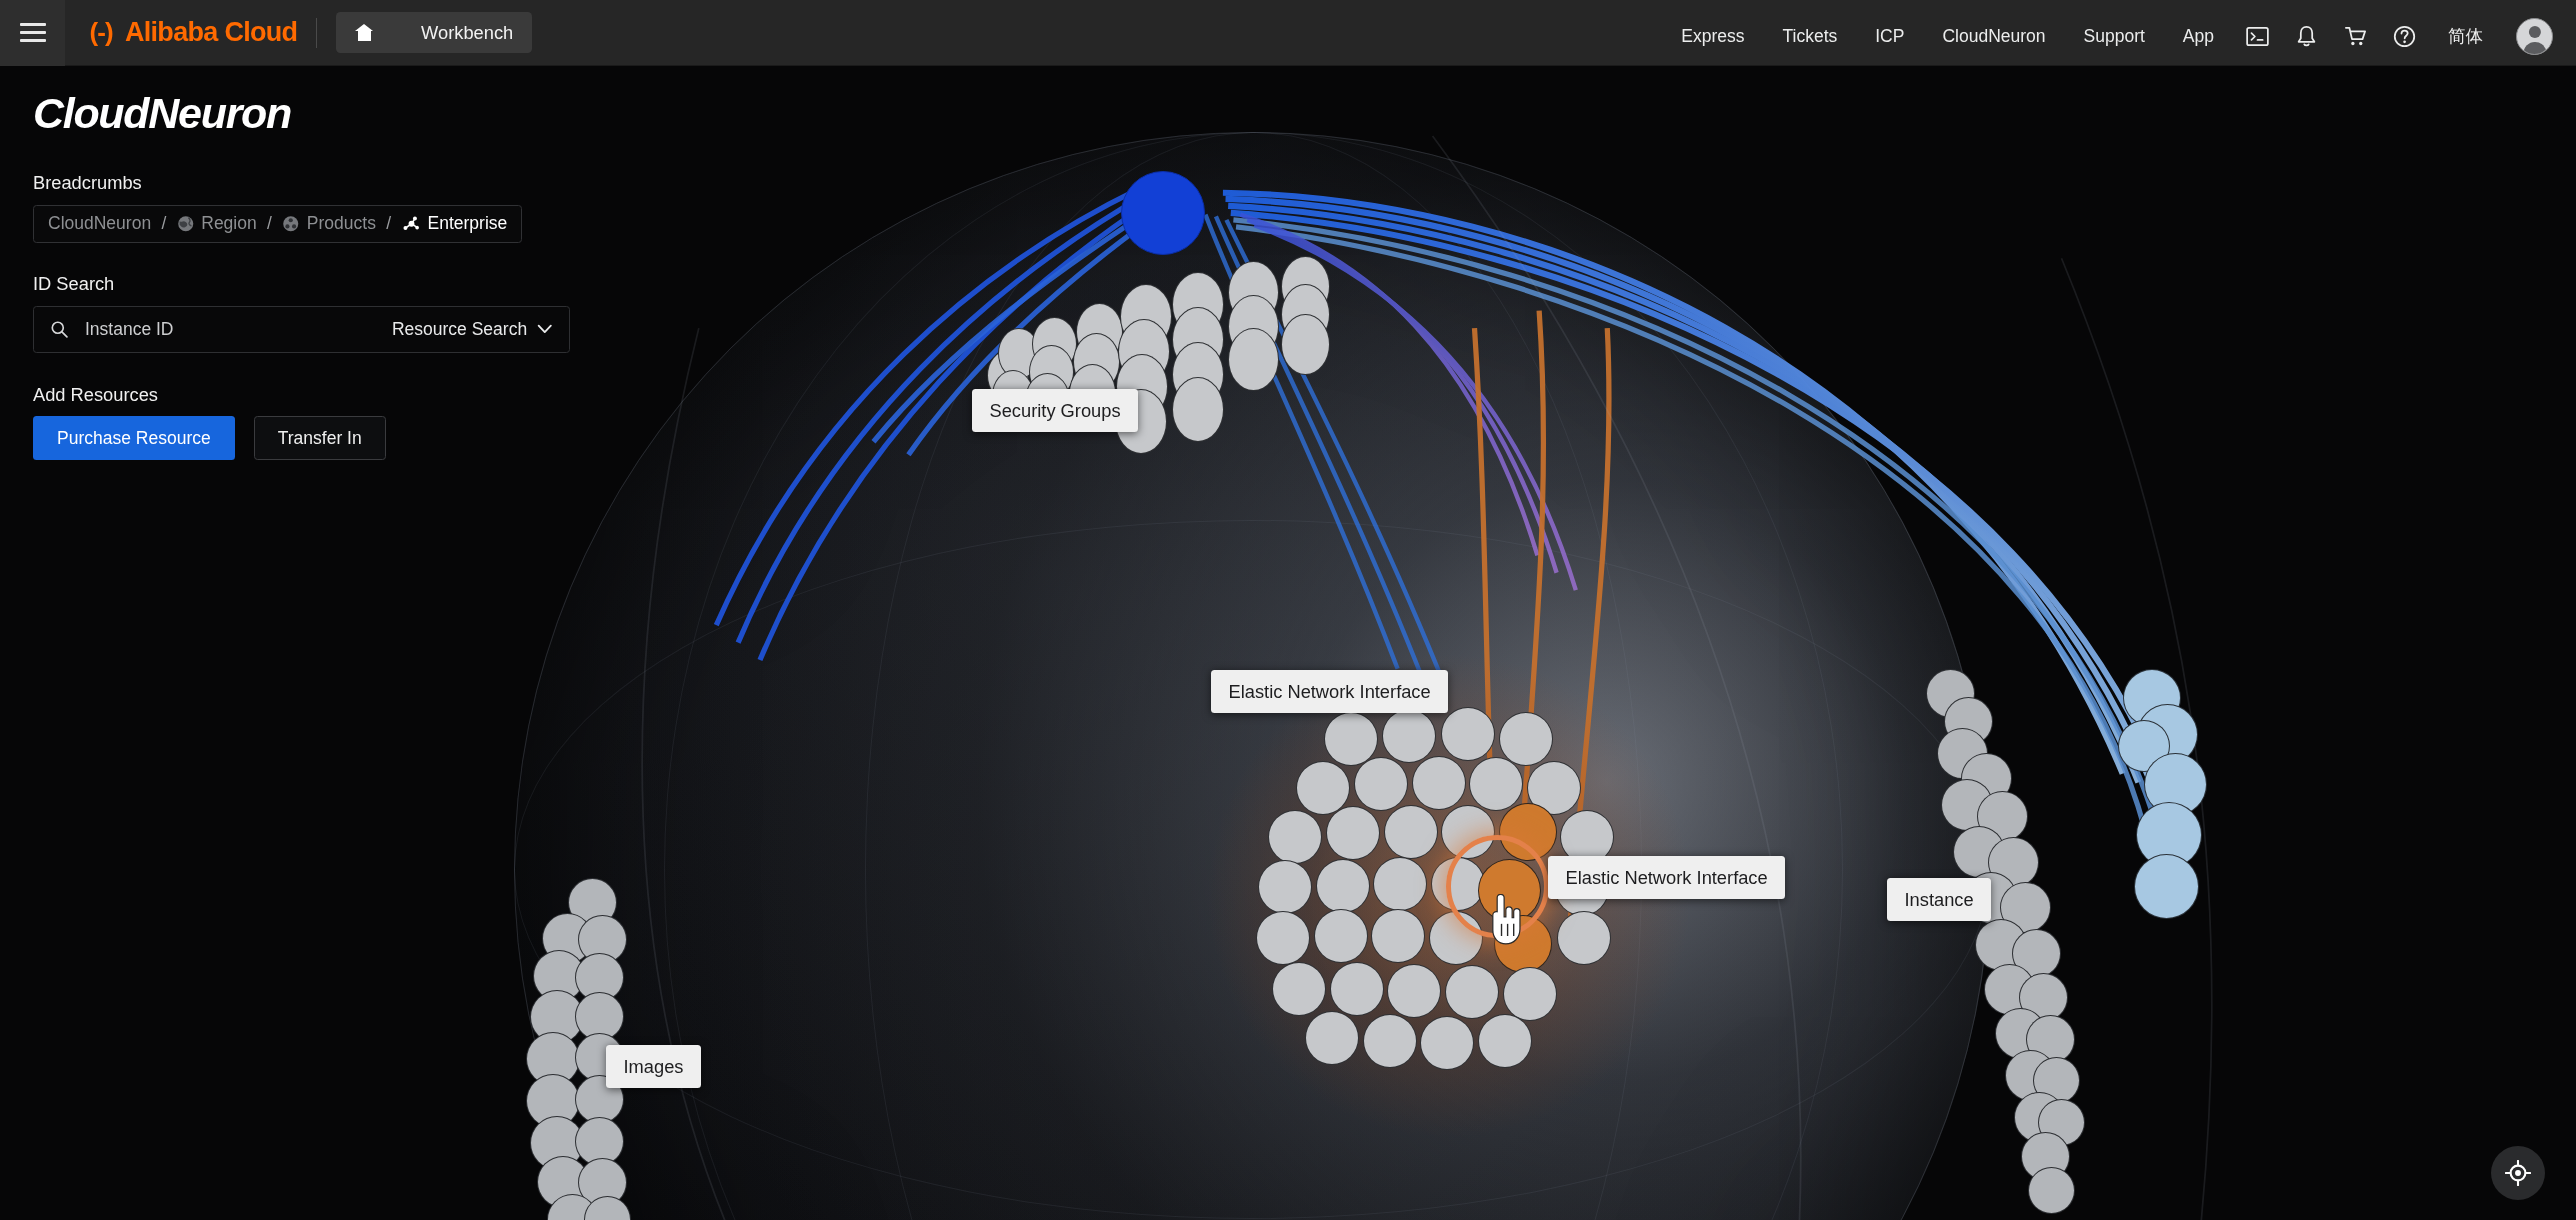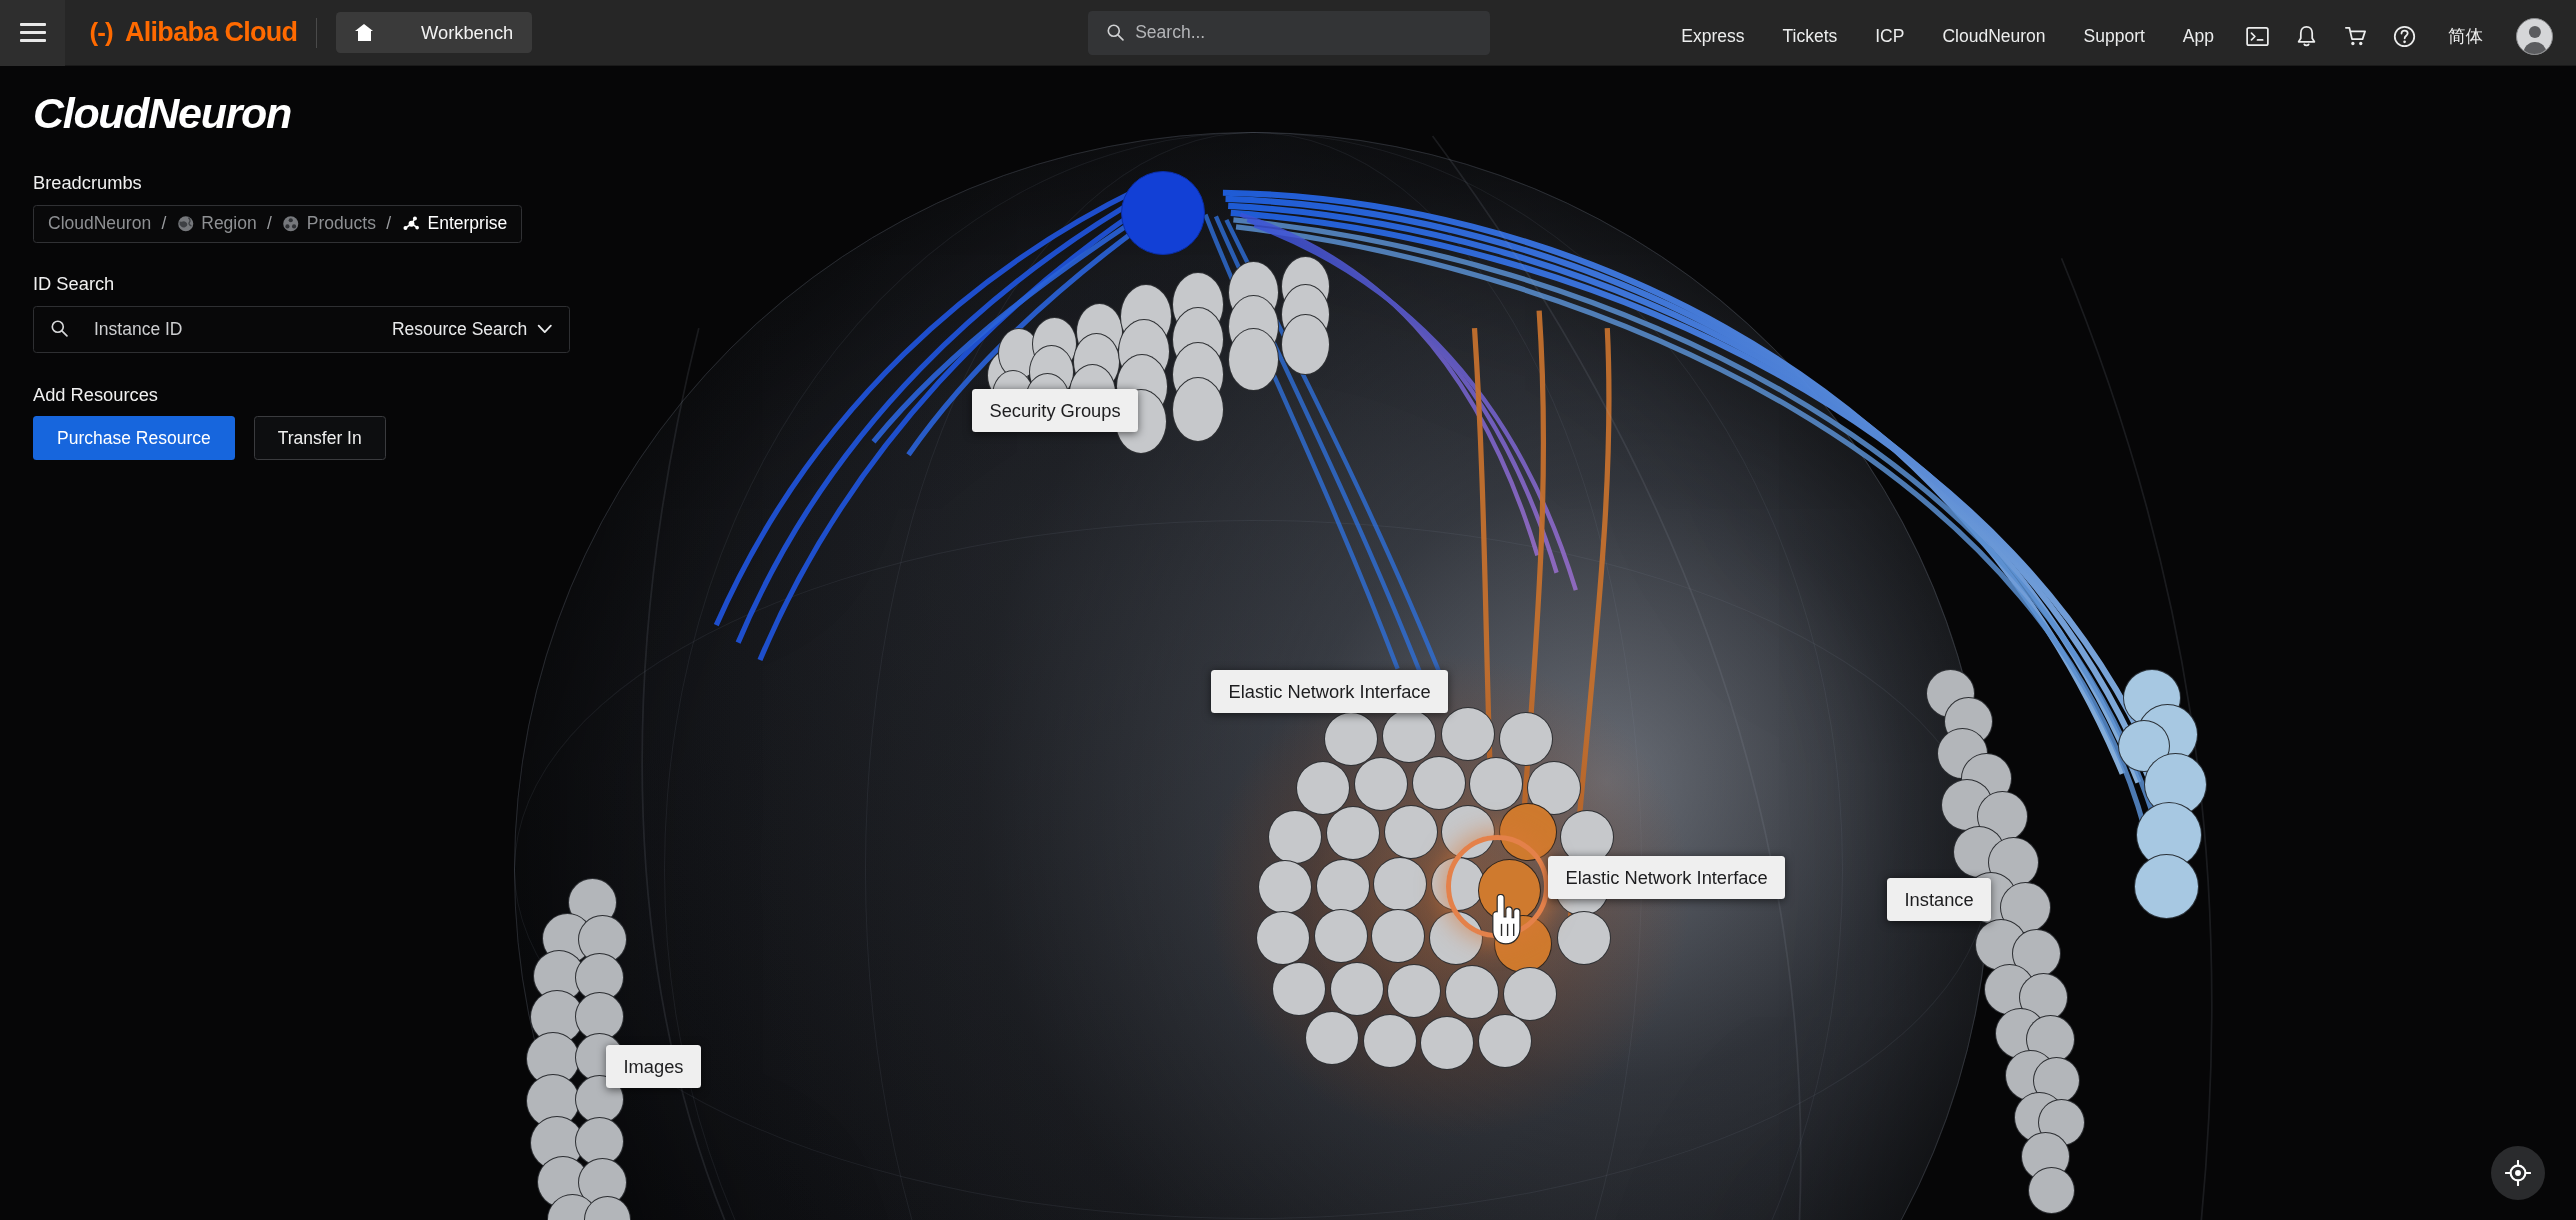--- a/index.html
+++ b/index.html
@@ -174,21 +174,21 @@
   .crumb { display: flex; align-items: center; gap: 7px; font-size: 17.5px; cursor: pointer; }
   .crumb.dim  { color: #8e9093; }
   .crumb.active { color: #ffffff; }
   .crumb-sep { color: #9b9da0; font-size: 17.5px; padding: 0 1.7px; }
 
   .idbox {
     display: flex; align-items: center; justify-content: space-between;
     width: 537px; height: 47px; border: 0.9px solid #2e2f32; border-radius: 3.5px;
     padding: 0 15.7px; background: rgba(255,255,255,0.012); margin-bottom: 31px;
   }
-  .idbox .left { display:flex; gap: 26px; }
+  .idbox .left { display:flex; align-items:center; gap: 17px; }
   .idbox input {
     background: transparent; border:none; outline:none; color:#dcdddf;
     font-size: 17.5px; font-family: "Liberation Sans", sans-serif; width: 262px;
   }
   .idbox input::placeholder { color: #cdced0; }
   .adv { display:flex; align-items:center; gap:8.7px; color:#e9eaeb; font-size:17.5px; cursor:pointer; }
 
   .btnrow { display: flex; gap: 19px; }
   .btn {
     font-size: 17.5px; padding: 10.5px 23px; border-radius: 3.5px; cursor: pointer;
@@ -456,27 +456,20 @@
       <span class="brand-text">Alibaba Cloud</span>
     </div>
 
     <div class="nav-sep"></div>
 
     <div class="workbench">
       <span class="home-ico"></span>
       <span class="label">Workbench</span>
     </div>
 
-    <div class="search-wrap">
-      <svg class="s-ico" viewBox="0 0 20 20">
-        <circle cx="8.5" cy="8.5" r="6" fill="none" stroke="#cfd0d2" stroke-width="1.8"></circle>
-        <path d="M13,13 L18.5,18.5" stroke="#cfd0d2" stroke-width="1.8" stroke-linecap="round"></path>
-      </svg>
-      <input type="text" placeholder="Search..." value="" style="">
-    </div>
 
     <div class="nav-right">
       <span class="nav-link">Express</span>
       <span class="nav-link">Tickets</span>
       <span class="nav-link">ICP</span>
       <span class="nav-link">CloudNeuron</span>
       <span class="nav-link">Support</span>
       <span class="nav-link">App</span>
 
       <span class="nav-ico-btn">

